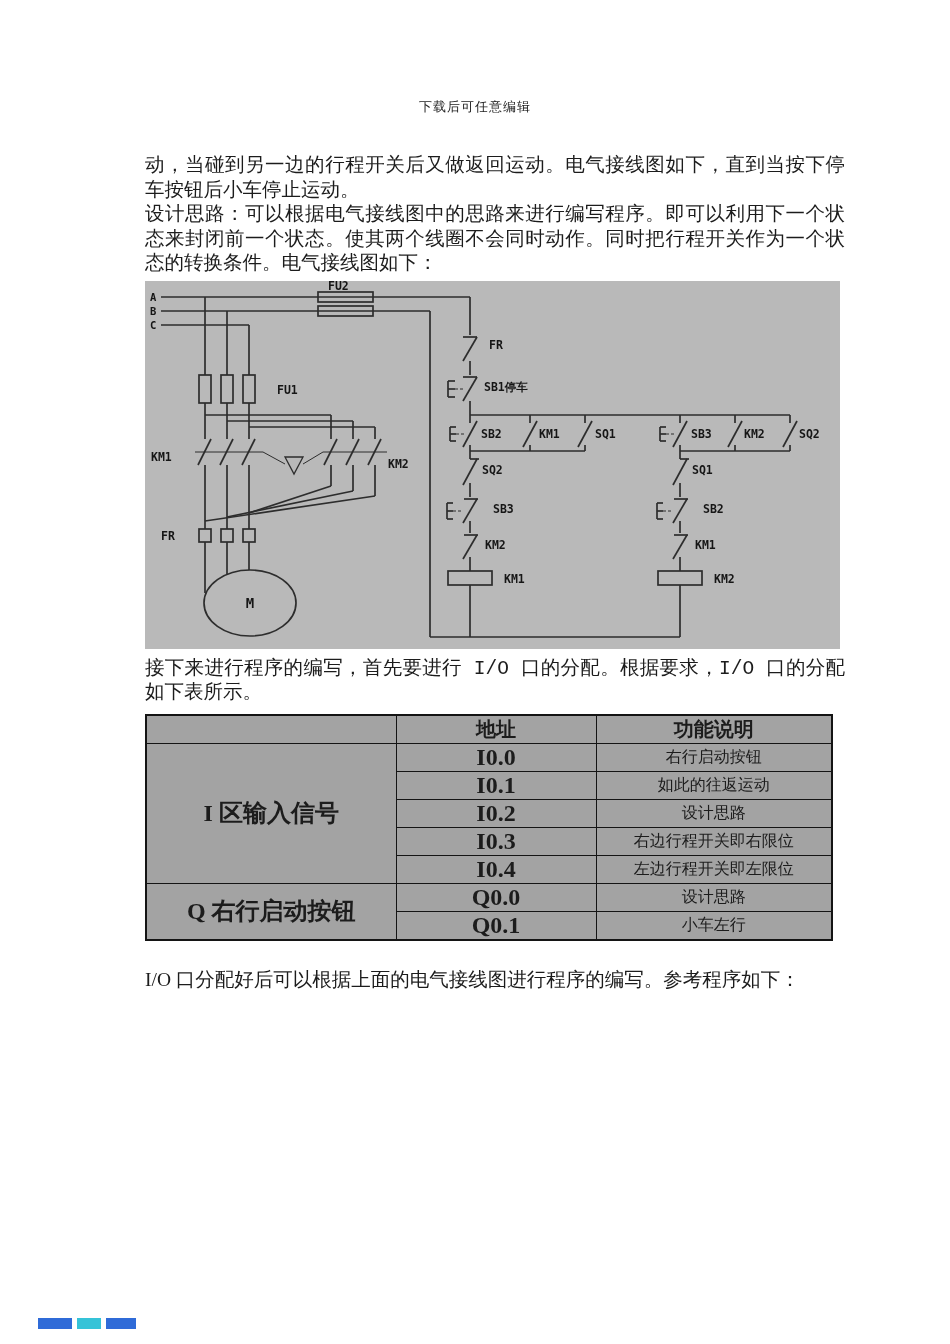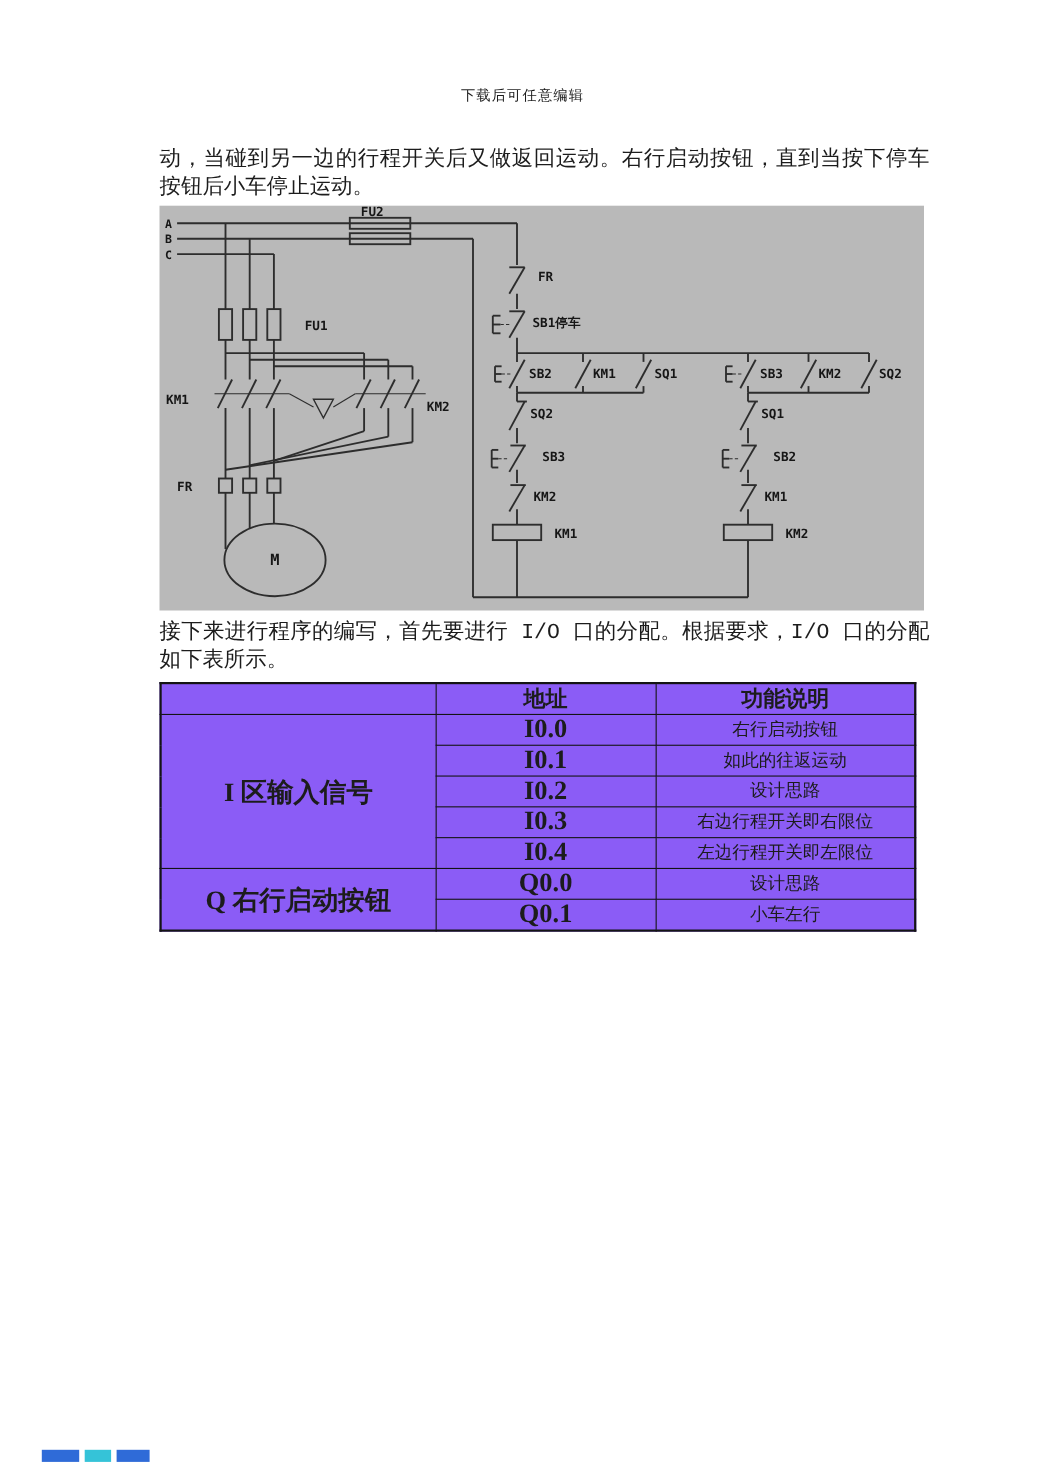--- a/index.html
+++ b/index.html
@@ -1,59 +1,60 @@
 <!DOCTYPE html>
 <html><head>
 <meta charset="utf-8">
 <style>
   * { margin:0; padding:0; box-sizing:border-box; }
   html,body { background:#ffffff; }
   body {
     width:950px; height:1344px; overflow:hidden; position:relative;
     font-family:"Liberation Serif","DejaVu Serif",serif; color:#1c1c1c;
   }
-  .doc-header { padding-top:78px; text-align:center; font-size:13px; letter-spacing:1px; }
+  .doc-header { padding-top:98px; text-align:center; font-size:13px; letter-spacing:1px; }
   .content { width:700px; margin:37px 0 0 145px; }
   .para { font-size:19.5px; line-height:24.5px; text-align:justify; }
   .para-after-diagram { margin-top:8px;font-family:Liberation Mono, monospace; }
   .para-last { margin-top:27px; }
   .diagram {
     width:695px; height:368px; background:#b9b9b9; margin:5px 0 2px 0;
   }
   .diagram svg { display:block; }
   .diagram text {
     font-family:"DejaVu Sans Mono",monospace; font-size:11.5px; fill:#161616;
     font-weight:bold;
   }
   .diagram text.phase { font-size:10.5px; }
   .diagram text.motor { font-size:14px; text-anchor:middle; }
   table.io-table {
     border-collapse:collapse; table-layout:fixed; width:686px; margin-top:8px;
-    background:#8b5cf6; border:2.5px solid #141414;
+    background:#a3a3a3; border:2.5px solid #141414;
   }
   table.io-table td, table.io-table th { border:1.4px solid #141414; height:28px; text-align:center; vertical-align:middle; overflow:hidden; }
   .col-group { width:250px; } .col-addr { width:200px; } .col-func { width:236px; }
   th.hdr { font-size:20px; font-weight:bold; }
   td.group-cell { font-size:24px; font-weight:bold; }
   td.addr { font-size:24px; font-weight:bold; }
   td.desc { font-size:16px; font-weight:normal; }
   .footer-marks { position:absolute; left:38px; top:1318px; display:flex; gap:5px; align-items:center; }
   .footer-marks .fm { display:inline-block; height:11px; }
   .fm1 { width:34px; background:#2f6bd8; }
   .fm2 { width:24px; background:#35c3d8; }
   .fm3 { width:30px; background:#2f6bd8; }
 </style>
 </head>
 <body>
 
 <div class="doc-header">下载后可任意编辑</div>
 
 <div class="content">
 
-  <p class="para">动，当碰到另一边的行程开关后又做返回运动。右行启动按钮，直到当按下停车按钮后小车停止运动。</p>
+  <p class="para">动，当碰到另一边的行程开关后又做返回运动。电气接线图如下，直到当按下停车按钮后小车停止运动。</p>
+  <p class="para">设计思路：可以根据电气接线图中的思路来进行编写程序。即可以利用下一个状态来封闭前一个状态。使其两个线圈不会同时动作。同时把行程开关作为一个状态的转换条件。电气接线图如下：</p>
 
   <div class="diagram">
     <svg viewBox="0 0 695 368" width="695" height="368">
       <g stroke="#2d2d2d" stroke-width="1.7" fill="none">
 
         <line x1="16" y1="16" x2="325" y2="16"></line>
         <line x1="16" y1="30" x2="285" y2="30"></line>
         <line x1="16" y1="44" x2="104" y2="44"></line>
 
         <rect x="173" y="11" width="55" height="10"></rect>
@@ -269,20 +270,21 @@
       <td class="addr">Q0.0</td>
       <td class="desc">设计思路</td>
     </tr>
     <tr>
       <td class="addr">Q0.1</td>
       <td class="desc">小车左行</td>
     </tr>
   </tbody>
     </table>
 
+  <p class="para para-last">I/O 口分配好后可以根据上面的电气接线图进行程序的编写。参考程序如下：</p>
 
 </div>
 
 <div class="footer-marks">
   <span class="fm fm1"></span>
   <span class="fm fm2"></span>
   <span class="fm fm3"></span>
 </div>
 
 </body></html>

